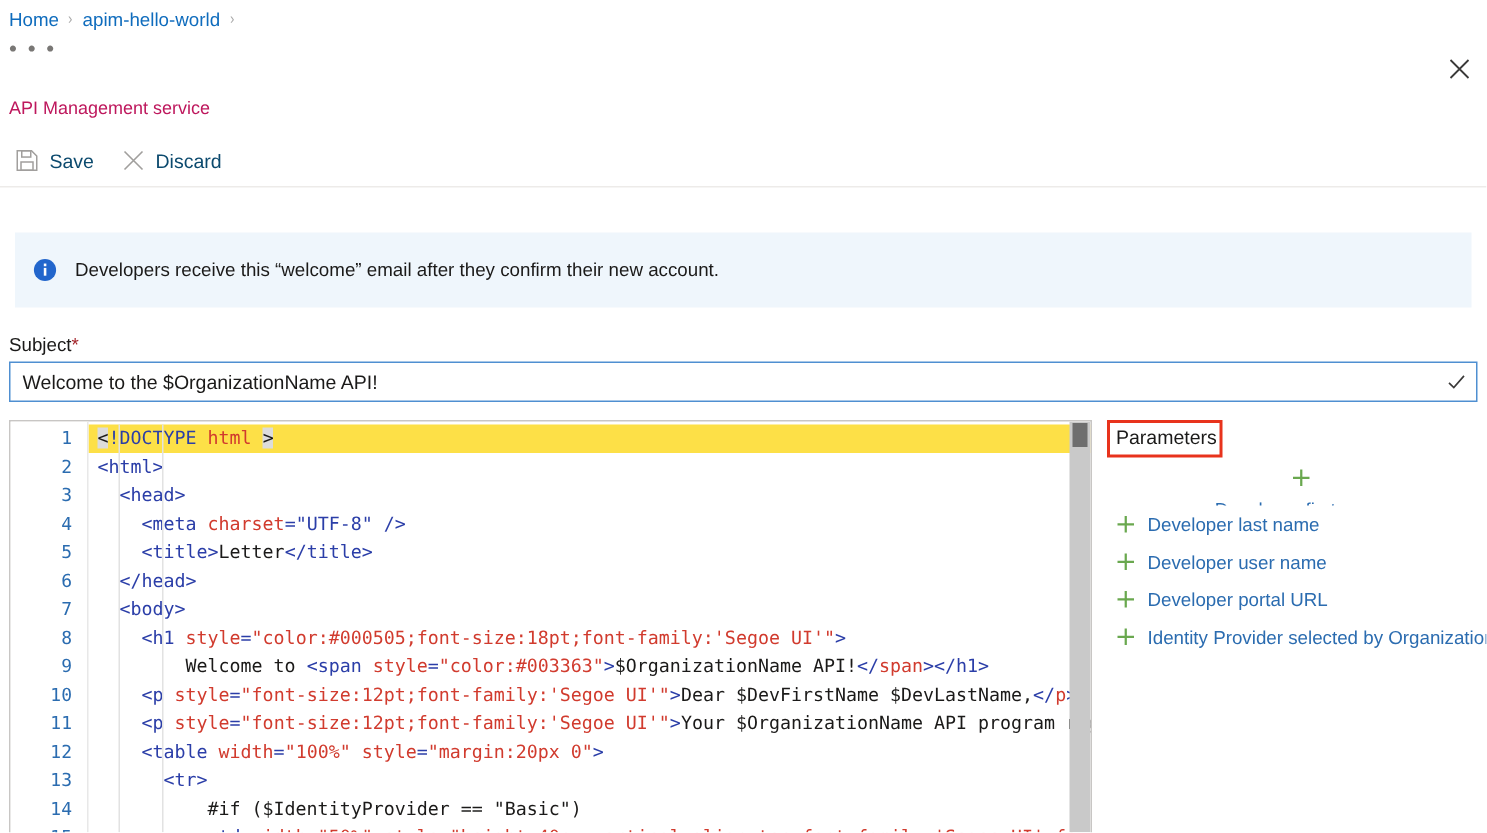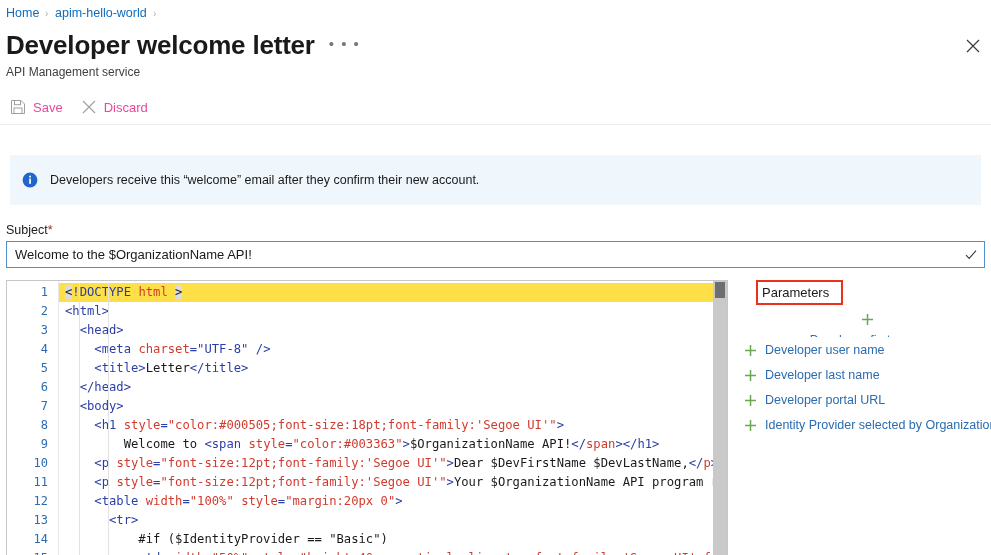--- a/index.html
+++ b/index.html
@@ -60,21 +60,21 @@
     letter-spacing: 1.5px;
     cursor: pointer;
     position: relative;
     top: -5px;
   }
   .subtitle {
     position: absolute;
     left: 6px;
     top: 64px;
     font-size: 12px;
-    color: #404040;
+    color: #be185d;
     line-height: 16px;
   }
 
   .close-x {
     position: absolute;
     right: 7px;
     top: 35px;
     width: 22px;
     height: 22px;
     cursor: pointer;
@@ -95,21 +95,21 @@
     align-items: center;
     padding-left: 10px;
     box-sizing: border-box;
     gap: 18px;
   }
   .cmd {
     display: flex;
     align-items: center;
     gap: 7px;
     font-size: 13px;
-    color: #ec4899;
+    color: #0c4a6e;
     cursor: default;
   }
   .cmd .ico { width: 16px; height: 16px; display: block; }
   .cmdbar-rule {
     position: absolute;
     left: 0;
     top: 124px;
     width: 991px;
     height: 1px;
     background: #edebe9;
@@ -259,22 +259,22 @@
   
   .params {
     position: absolute;
     left: 736px;
     top: 280px;
     width: 255px;
   }
   .params-title-box {
     display: inline-block;
     border: 2px solid #e8331c;
-    padding: 1px 12px 2px 4px;
-    margin-left: 20px;
+    padding: 1px 2px 2px 4px;
+    margin-left: 2px;
   }
   .params-title {
     font-size: 13px;
     color: #1b1a19;
     line-height: 15px;
   }
   .param-item {
     display: flex;
     align-items: center;
     gap: 8px;
@@ -295,21 +295,20 @@
 <body>
 
 <div class="breadcrumb">
   <span class="crumb-link">Home</span>
   <span class="crumb-sep">›</span>
   <span class="crumb-link">apim-hello-world</span>
   <span class="crumb-sep">›</span>
 </div>
 
 <div class="title-row">
-  <span class="page-title">Developer welcome letter</span>
   <span class="ellipsis-btn">• • •</span>
 </div>
 <div class="subtitle">API Management service</div>
 
 <div class="close-x">
   <svg width="14" height="14" viewBox="0 0 14 14">
     <path d="M1 1 L13 13 M13 1 L1 13" stroke="#3b3a39" stroke-width="1.2" fill="none"></path>
   </svg>
 </div>
 
@@ -409,27 +408,27 @@
       <div class="param-item">
         <span class="plus-ico"><svg width="13" height="13" viewBox="0 0 13 13">
             <path d="M6.5 1 V12 M1 6.5 H12" stroke="#6aa84f" stroke-width="1.5" fill="none"></path>
           </svg></span>
         <span class="param-label">Developer first name</span>
       </div>
       <div class="param-item">
         <span class="plus-ico"><svg width="13" height="13" viewBox="0 0 13 13">
             <path d="M6.5 1 V12 M1 6.5 H12" stroke="#6aa84f" stroke-width="1.5" fill="none"></path>
           </svg></span>
-        <span class="param-label">Developer user name</span>
+        <span class="param-label">Developer last name</span>
       </div>
       <div class="param-item">
         <span class="plus-ico"><svg width="13" height="13" viewBox="0 0 13 13">
             <path d="M6.5 1 V12 M1 6.5 H12" stroke="#6aa84f" stroke-width="1.5" fill="none"></path>
           </svg></span>
-        <span class="param-label">Developer last name</span>
+        <span class="param-label">Developer user name</span>
       </div>
       <div class="param-item">
         <span class="plus-ico"><svg width="13" height="13" viewBox="0 0 13 13">
             <path d="M6.5 1 V12 M1 6.5 H12" stroke="#6aa84f" stroke-width="1.5" fill="none"></path>
           </svg></span>
         <span class="param-label">Developer portal URL</span>
       </div>
       <div class="param-item">
         <span class="plus-ico"><svg width="13" height="13" viewBox="0 0 13 13">
             <path d="M6.5 1 V12 M1 6.5 H12" stroke="#6aa84f" stroke-width="1.5" fill="none"></path>

